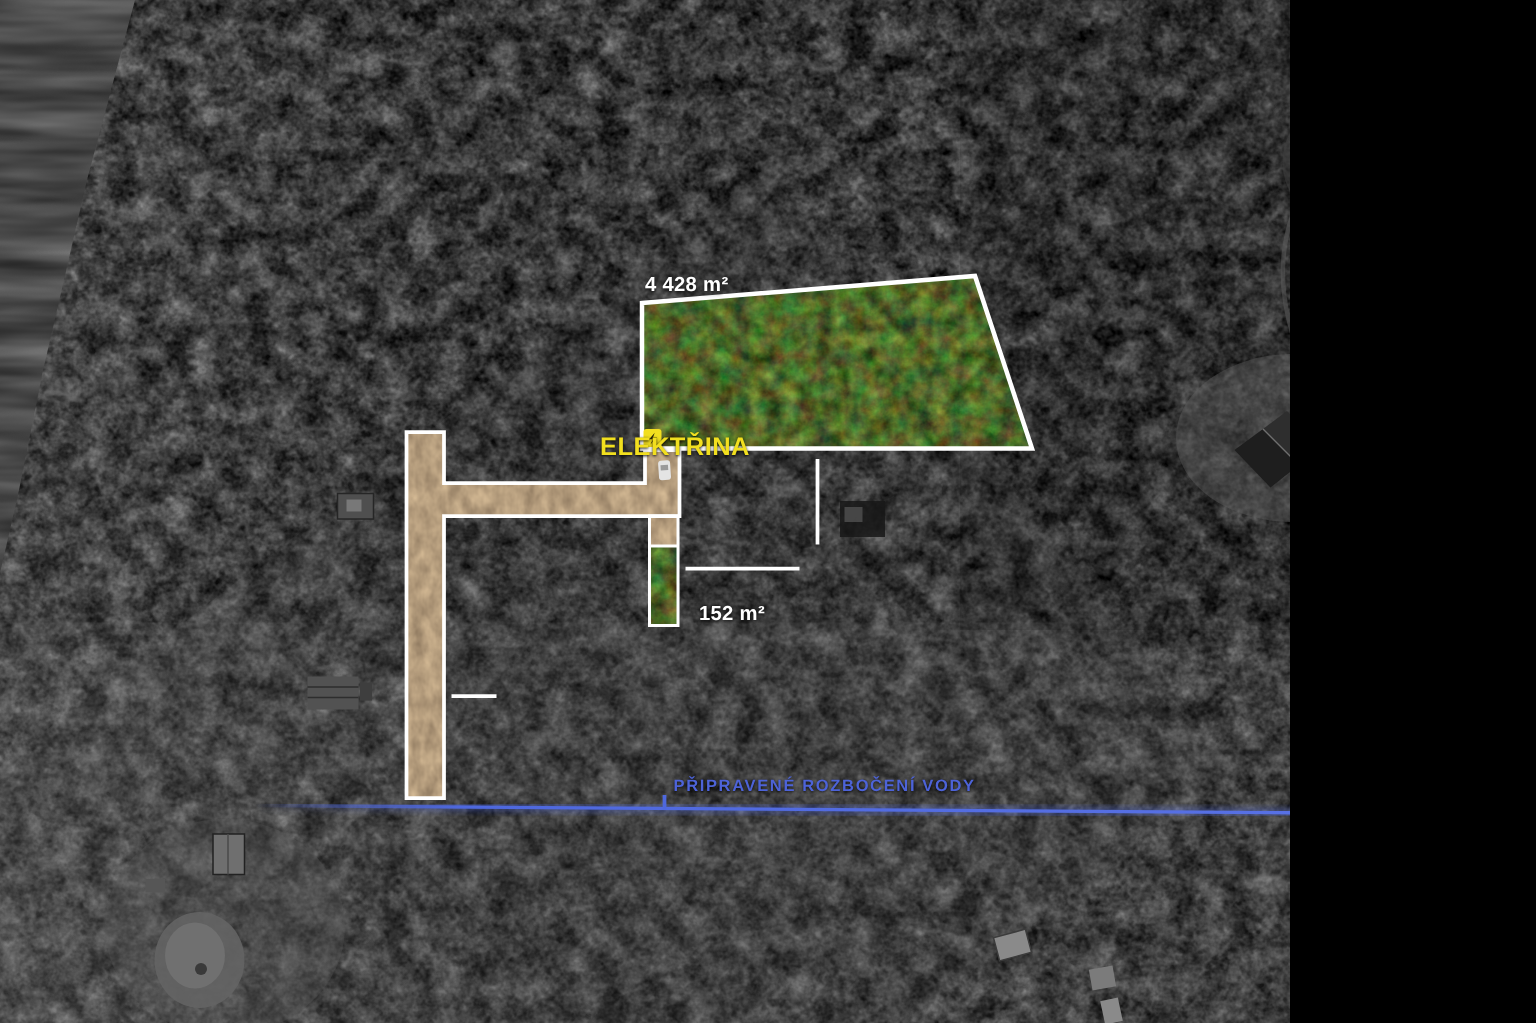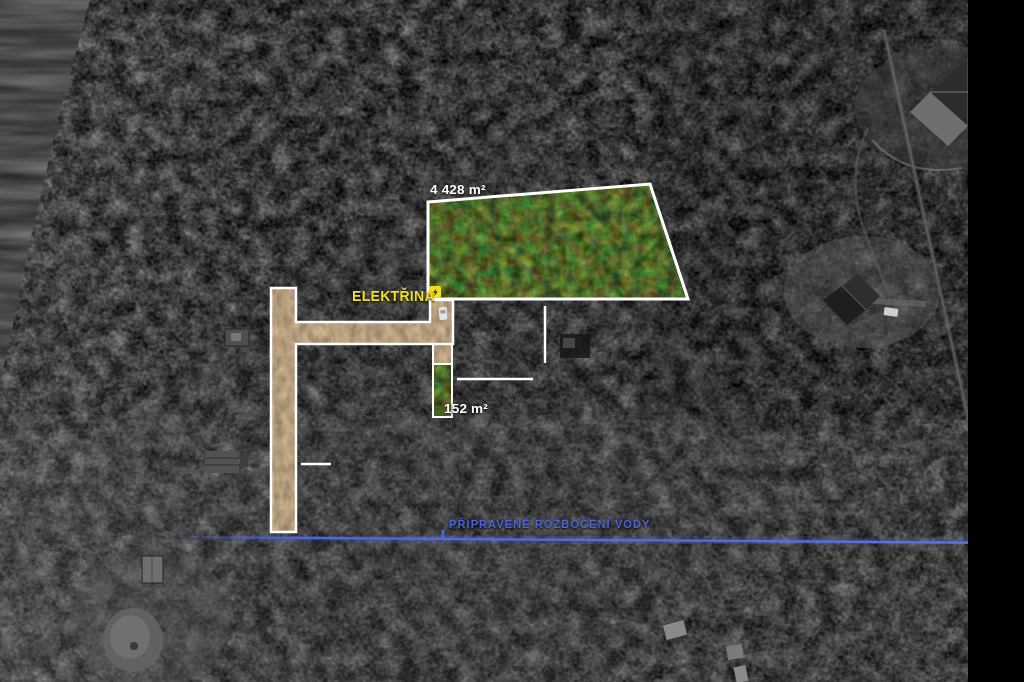--- a/index.html
+++ b/index.html
@@ -1,33 +1,33 @@
 <!DOCTYPE html>
 <html><head>
 <meta charset="utf-8">
 <style>
   html,body { margin:0; padding:0; background:#000; }
   .stage {
-    position:relative; width:968px; height:682px; overflow:hidden;
+    position:relative; width:860px; height:682px; overflow:hidden;
     background:#181818; font-family:"Liberation Sans", sans-serif;
   }
   .stage svg { position:absolute; left:0; top:0; }
   .lbl { position:absolute; color:#fff; white-space:nowrap; line-height:1; }
   .lbl-small {
     font-weight:bold; font-size:13.5px; letter-spacing:.2px;
     text-shadow:0 1px 3px rgba(0,0,0,.95), 0 0 6px rgba(0,0,0,.5);
   }
   .lbl-big {
     font-size:27px; font-weight:300; letter-spacing:.6px; color:#fafafa;
     text-shadow:0 1px 4px rgba(0,0,0,.85), 0 0 10px rgba(0,0,0,.45);
   }
   .lbl-yellow {
-    color:#f2df1f; font-weight:bold; font-size:14px; letter-spacing:.3px;
+    color:#f2df1f; font-weight:bold; font-size:17px; letter-spacing:.3px;
     text-shadow:0 1px 2px rgba(0,0,0,.95);
-    width:72px; text-align:left;
+    width:72px; text-align:left;margin-left:48px;
   }
   .lbl-blue {
     color:#4d63d8; font-weight:bold; font-size:11px; letter-spacing:1.1px;
     text-shadow:0 1px 2px rgba(0,0,0,.85);
   }
 </style>
 </head>
 <body>
 
 <div class="stage">
@@ -192,18 +192,18 @@
     <rect x="429" y="286" width="12" height="12" rx="2" fill="#f2df1f"></rect>
     <path d="M436.5,288.5 L432.8,292.8 h2.5 l-1.7,3.6 4.3,-4.9 h-2.5 z" fill="#2a2508"></path>
   </g>
 </svg>
 
 <div class="lbl lbl-small" style="left:430px; top:183px;">4 428 m²</div>
 
 <div class="lbl lbl-yellow" style="left:352px; top:289px;">ELEKTŘINA</div>
 
 
-<div class="lbl lbl-small" style="left:444px; top:402px;">152 m²</div>
+<div class="lbl lbl-small" style="left:466px; top:402px;">152 m²</div>
 
 
 <div class="lbl lbl-blue" style="left:449px; top:519px;text-align:right;">PŘIPRAVENÉ ROZBOČENÍ VODY</div>
 
 </div>
 
 </body></html>

